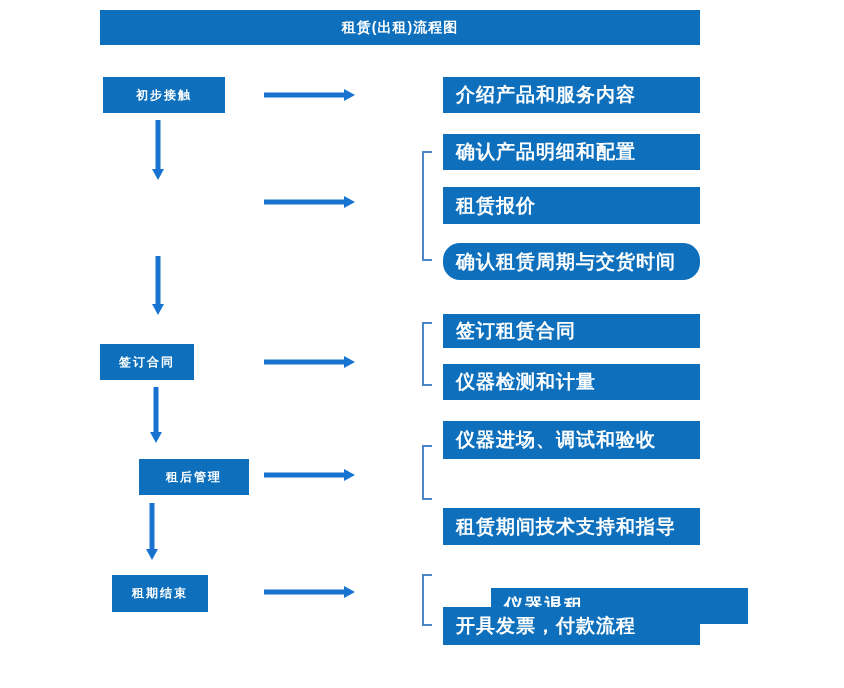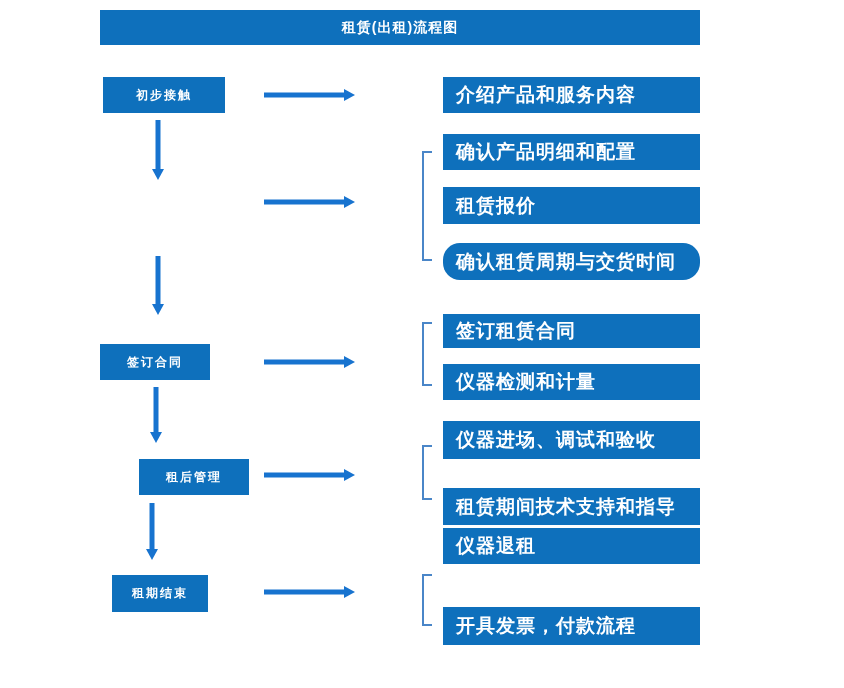--- a/index.html
+++ b/index.html
@@ -53,37 +53,37 @@
   .bracket { stroke: #4a86c8; stroke-width: 2; fill: none; }
 </style>
 </head>
 <body>
 
 <div id="canvas">
 
   <div class="title-bar">租赁(出租)流程图</div>
 
   <div class="stage-box" style="left:103px; top:77px;  width:122px; height:36px;">初步接触</div>
-  <div class="stage-box" style="left:100px; top:344px; width:110px; height:36px;">签订合同</div>
+  <div class="stage-box" style="left:100px; top:344px; width:94px; height:36px;">签订合同</div>
   <div class="stage-box" style="left:100px; top:459px; width:110px; height:36px;margin-left:39px;">租后管理</div>
   <div class="stage-box" style="left:112px; top:575px; width:96px; height:37px;">租期结束</div>
 
   <div class="output-box" style="top:77px;">介绍产品和服务内容</div>
 
   <div class="output-box" style="top:187px; height:37px;">租赁报价</div>
   <div class="output-box" style="top:134px;">确认产品明细和配置</div>
   <div class="output-box" style="top:243px; height:37px;border-radius:17px;">确认租赁周期与交货时间</div>
 
   <div class="output-box" style="top:314px; height:34px;">签订租赁合同</div>
   <div class="output-box" style="top:364px;text-align:center;">仪器检测和计量</div>
 
   <div class="output-box" style="top:421px; height:38px;">仪器进场、调试和验收</div>
-  <div class="output-box" style="top:488px; height:37px;">租赁期间技术支持和指导</div>
+  <div class="output-box" style="top:508px; height:37px;">租赁期间技术支持和指导</div>
 
-  <div class="output-box" style="top:528px;">仪器退租</div>
+  <div class="output-box" style="top:588px;margin-left:48px;">仪器退租</div>
   <div class="output-box" style="top:607px; height:38px;">开具发票，付款流程</div>
 
   <svg class="overlay" viewBox="0 0 844 688" aria-hidden="true">
 
     <g>
       <line class="h-arrow-line" x1="264" y1="95" x2="344" y2="95"></line>
       <polygon class="arrow-head" points="344,89 344,101 355,95"></polygon>
     </g>
     <g>
       <line class="h-arrow-line" x1="264" y1="202" x2="344" y2="202"></line>

